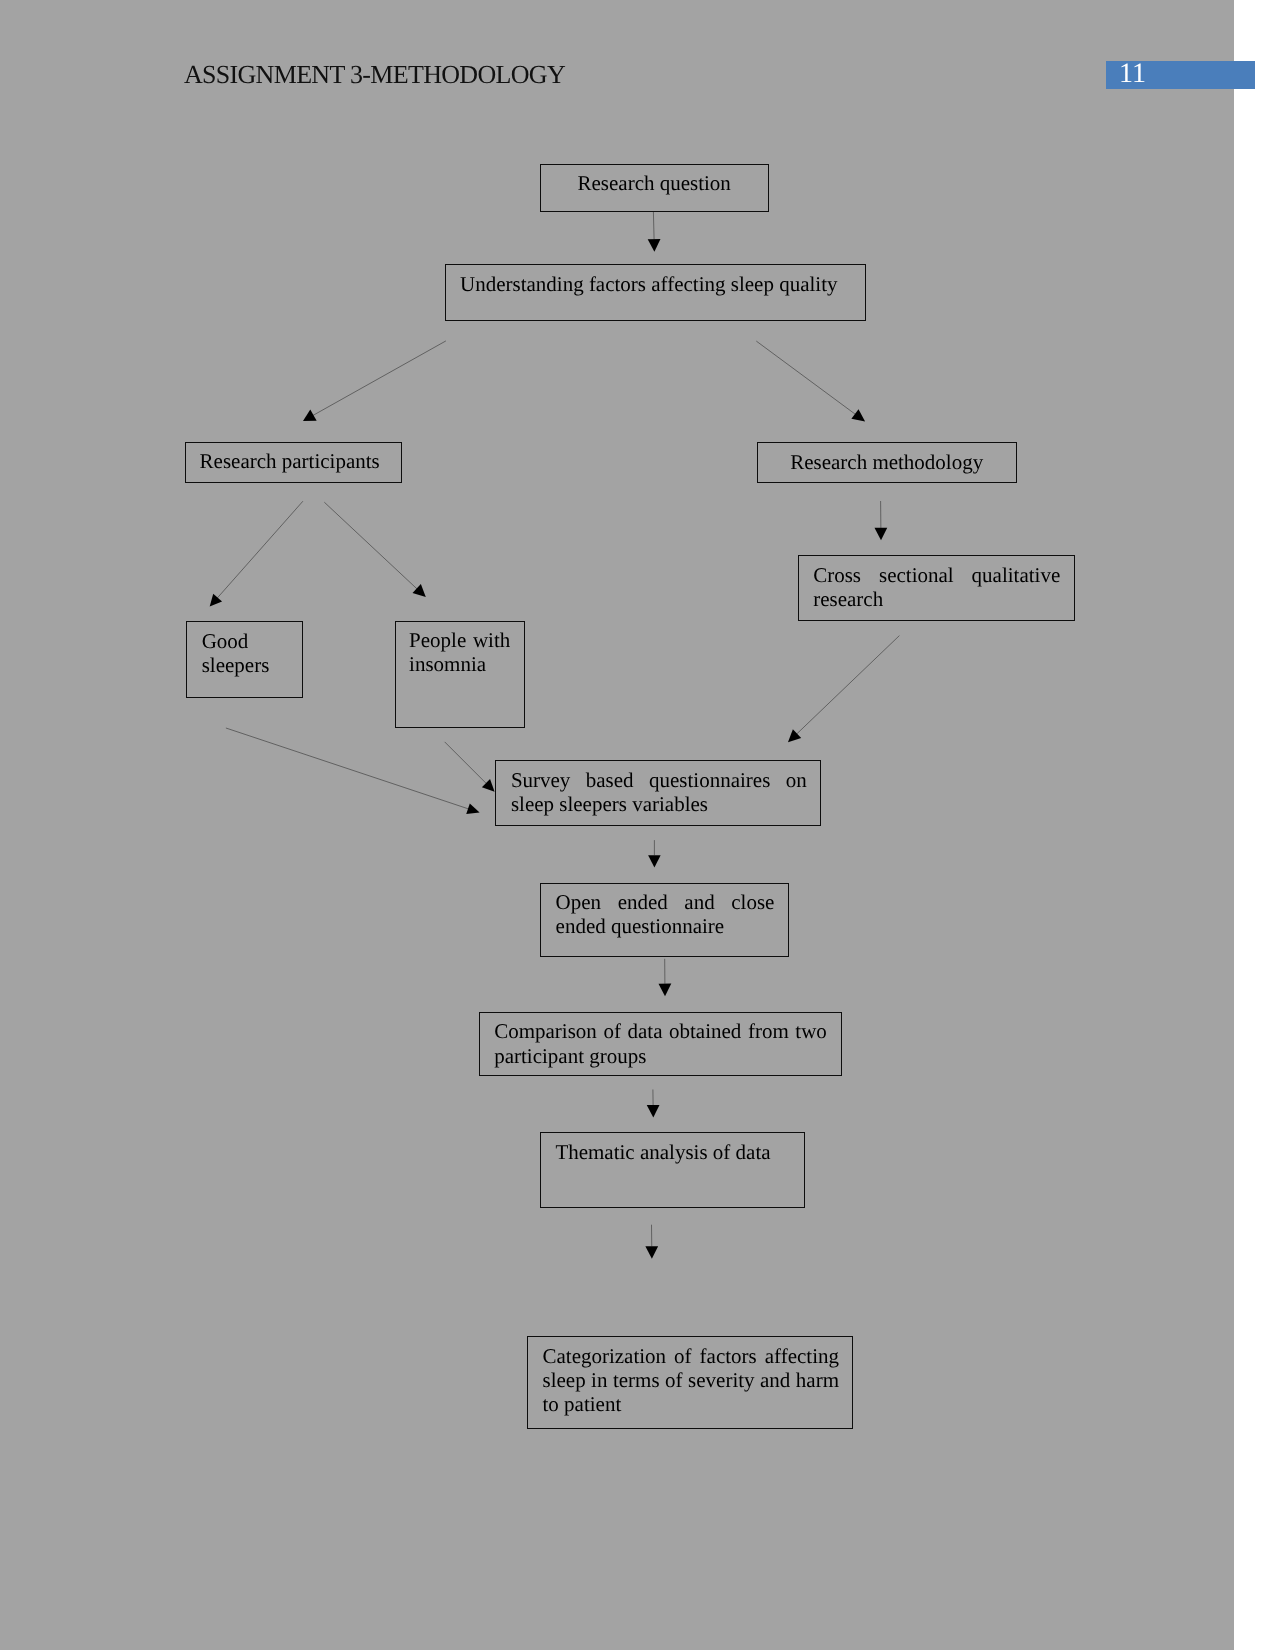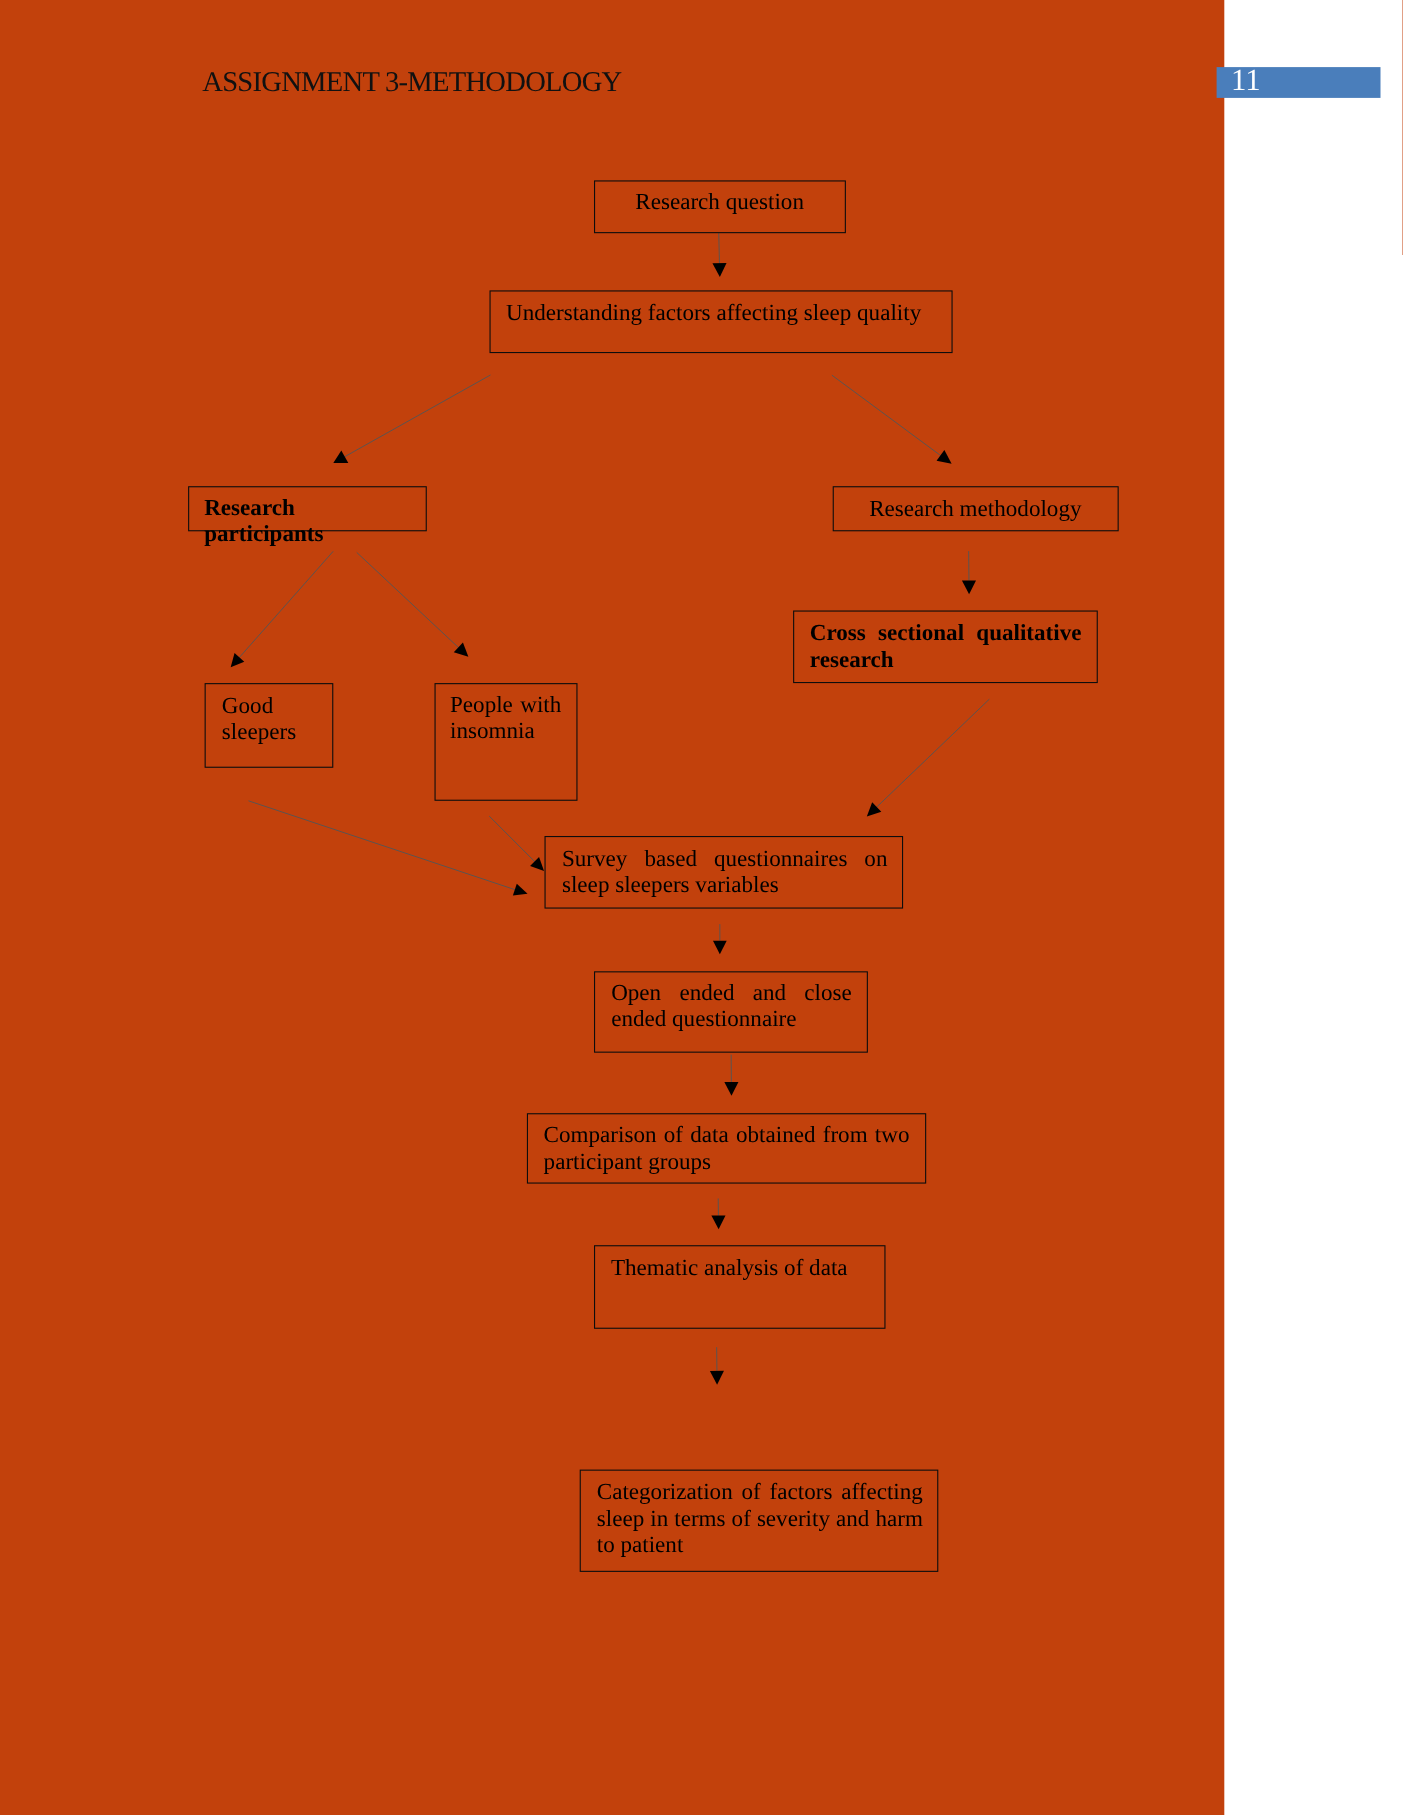--- a/index.html
+++ b/index.html
@@ -5,21 +5,21 @@
 <style>
   html, body { margin:0; padding:0; }
   body {
     width:1275px; height:1650px; background:#ffffff;
     font-family:"Liberation Serif", serif;
     color:#000000;
     position:relative; overflow:hidden;
     -webkit-font-smoothing:antialiased;
     text-rendering:geometricPrecision;
   }
-  .page { position:absolute; left:0; top:0; width:1113px; height:1650px; background:#c2410c; }
+  .page { position:absolute; left:0; top:0; width:1234px; height:1650px; background:#a3a3a3; }
 
   #doc-header {
     position:absolute; left:183.9px; top:59.8px;
     font-size:26px; letter-spacing:-0.68px; white-space:nowrap; color:#111111;
   }
   #page-number-badge {
     position:absolute; left:1106.2px; top:60.9px; width:149px; height:27.7px;
   }
   #page-number-badge .num {
     position:absolute; left:12.8px; top:-0.6px; color:#ffffff;
@@ -110,37 +110,37 @@
   </svg>
 
   <div class="node" style="left:539.6px; top:163.9px; width:229.2px; height:48.3px;">
     <div class="txt mid">Research question</div>
   </div>
 
   <div class="node" style="left:444.8px; top:264px; width:421.0px; height:57.1px;">
     <div class="txt plain" style="left:14.2px; right:12.9px;">Understanding factors affecting sleep quality</div>
   </div>
 
-  <div class="node" style="left:171px; top:441.8px; width:216.6px; height:41.3px;font-weight:bold;">
+  <div class="node" style="left:185px; top:441.8px; width:216.6px; height:41.3px;">
     <div class="txt plain" style="left:13.6px; right:12.9px;">Research participants</div>
   </div>
 
   <div class="node" style="left:756.6px; top:442px; width:260.2px; height:40.5px;">
     <div class="txt mid">Research methodology</div>
   </div>
 
   <div class="node" style="left:186.4px; top:621px; width:117.0px; height:77.3px;">
     <div class="txt" style="left:14.3px; right:12.6px;">Good sleepers</div>
   </div>
 
   <div class="node" style="left:375px; top:620.8px; width:129.8px; height:107.4px;margin-left:20px;">
     <div class="txt" style="left:13.1px; right:13.5px;">People with insomnia</div>
   </div>
 
-  <div class="node" style="left:721px; top:555px; width:276.8px; height:66.0px;font-weight:bold;">
+  <div class="node" style="left:798px; top:555px; width:276.8px; height:66.0px;">
     <div class="txt" style="left:14.2px; right:13.6px;">Cross sectional qualitative research</div>
   </div>
 
   <div class="node" style="left:495.2px; top:760.2px; width:326.3px; height:65.5px;">
     <div class="txt" style="left:14.7px; right:13.7px;">Survey based questionnaires on sleep sleepers variables</div>
   </div>
 
   <div class="node" style="left:540.4px; top:882.7px; width:248.7px; height:74.7px;">
     <div class="txt" style="left:14.2px; right:13.7px;">Open ended and close ended questionnaire</div>
   </div>

